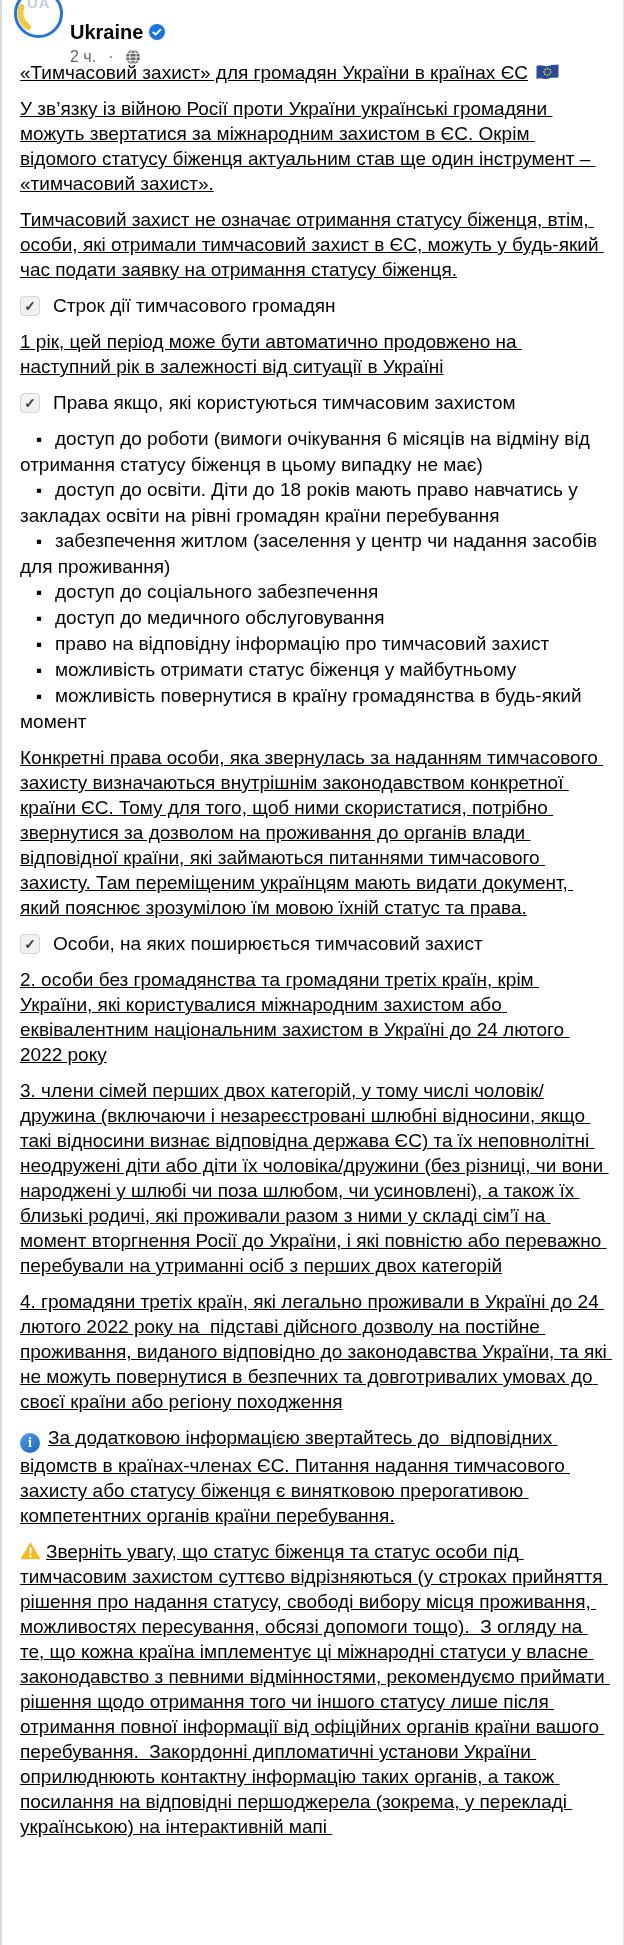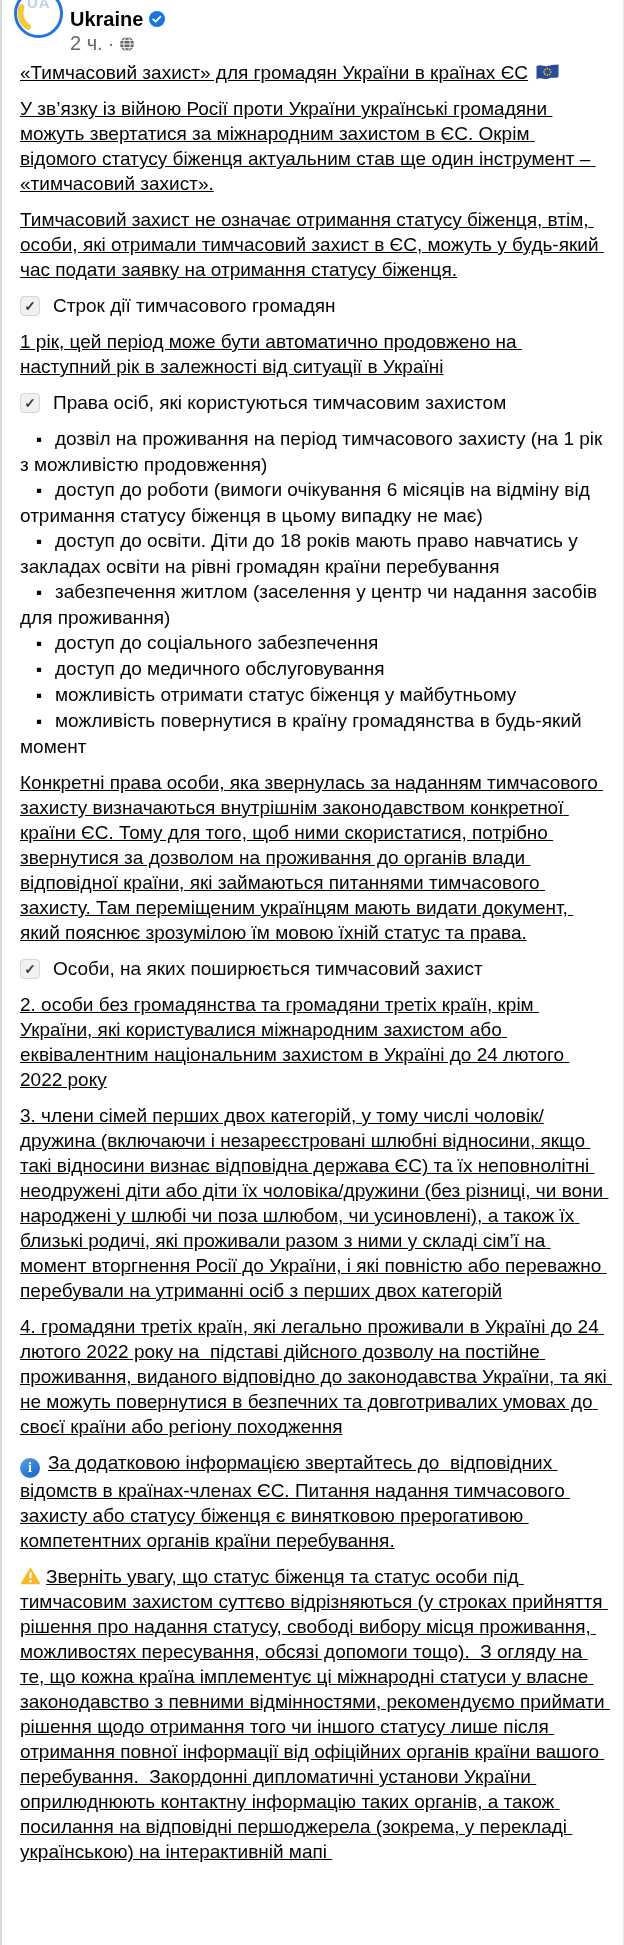--- a/index.html
+++ b/index.html
@@ -13,25 +13,25 @@
   .header{position:relative;height:52px;margin-bottom:8px;text-align:center;}
   .avatar{
     position:absolute;left:-6px;top:-11px;width:43px;height:43px;border-radius:50%;
     background:#fff;border:3px solid #2374e1;overflow:hidden;
   }
   .avatar-ua{
     position:absolute;left:10px;top:2px;font-size:15px;font-weight:700;
     color:#c3cfe3;letter-spacing:1px;
   }
   .avatar-arc{position:absolute;left:0;top:0;}
-  .header-text{margin-left:50px;padding-top:7px;}
+  .header-text{margin-left:50px;padding-top:20px;}
   .page-name-row{display:flex;align-items:center;gap:6px;}
   .page-name{font-size:20px;font-weight:700;line-height:24px;color:#050505;text-decoration:none;}
   .badge{width:16px;height:16px;display:inline-block;}
-  .timestamp-row{display:flex;align-items:center;gap:5px;margin-top:3px;color:#65676b;font-size:20px;line-height:19px;}
+  .timestamp-row{display:flex;align-items:center;gap:12px;margin-top:3px;color:#65676b;font-size:16px;line-height:19px;}
   .globe{width:16px;height:16px;display:inline-block;}
   
   .post-body{font-size:19px;line-height:25px;}
   .post-p{margin:0 0 11px;text-decoration:underline;}
   .txt{white-space:pre-wrap;}
   .check-row{margin:0 0 11px;display:flex;align-items:center;}
   .check-icon{
     flex:0 0 auto;width:20px;height:20px;margin-right:13px;border-radius:4px;
     background:#f1f1f1;border:1px solid #d6d6d6;box-sizing:border-box;
     display:inline-flex;align-items:center;justify-content:center;
@@ -106,30 +106,30 @@
 
     <p class="check-row">
         <span class="check-icon">✓</span>
         <span class="txt">Строк дії тимчасового громадян</span>
       </p>
 
     <p class="post-p"><span class="txt">1 рік, цей період може бути автоматично продовжено на наступний рік в залежності від ситуації в Україні</span></p>
 
     <p class="check-row">
         <span class="check-icon">✓</span>
-        <span class="txt">Права осіб, які користуються тимчасовим захистом</span>
+        <span class="txt">Права якщо, які користуються тимчасовим захистом</span>
       </p>
 
     <div class="bullets">
-      <p class="bullet-row"><span class="bullet-glyph">▪</span><span class="txt">дозвіл на проживання на період тимчасового захисту (на 1 рік з можливістю продовження)</span></p>
       <p class="bullet-row"><span class="bullet-glyph">▪</span><span class="txt">доступ до роботи (вимоги очікування 6 місяців на відміну від отримання статусу біженця в цьому випадку не має)</span></p>
       <p class="bullet-row"><span class="bullet-glyph">▪</span><span class="txt">доступ до освіти. Діти до 18 років мають право навчатись у закладах освіти на рівні громадян країни перебування</span></p>
       <p class="bullet-row"><span class="bullet-glyph">▪</span><span class="txt">забезпечення житлом (заселення у центр чи надання засобів для проживання)</span></p>
       <p class="bullet-row"><span class="bullet-glyph">▪</span><span class="txt">доступ до соціального забезпечення</span></p>
       <p class="bullet-row"><span class="bullet-glyph">▪</span><span class="txt">доступ до медичного обслуговування</span></p>
+      <p class="bullet-row"><span class="bullet-glyph">▪</span><span class="txt">право на відповідну інформацію про тимчасовий захист</span></p>
       <p class="bullet-row"><span class="bullet-glyph">▪</span><span class="txt">можливість отримати статус біженця у майбутньому</span></p>
       <p class="bullet-row"><span class="bullet-glyph">▪</span><span class="txt">можливість повернутися в країну громадянства в будь-який момент</span></p>
     </div>
 
     <p class="post-p"><span class="txt">Конкретні права особи, яка звернулась за наданням тимчасового захисту визначаються внутрішнім законодавством конкретної країни ЄС. Тому для того, щоб ними скористатися, потрібно звернутися за дозволом на проживання до органів влади відповідної країни, які займаються питаннями тимчасового захисту. Там переміщеним українцям мають видати документ, який пояснює зрозумілою їм мовою їхній статус та права.</span></p>
 
     <p class="check-row">
         <span class="check-icon">✓</span>
         <span class="txt">Особи, на яких поширюється тимчасовий захист</span>
       </p>

